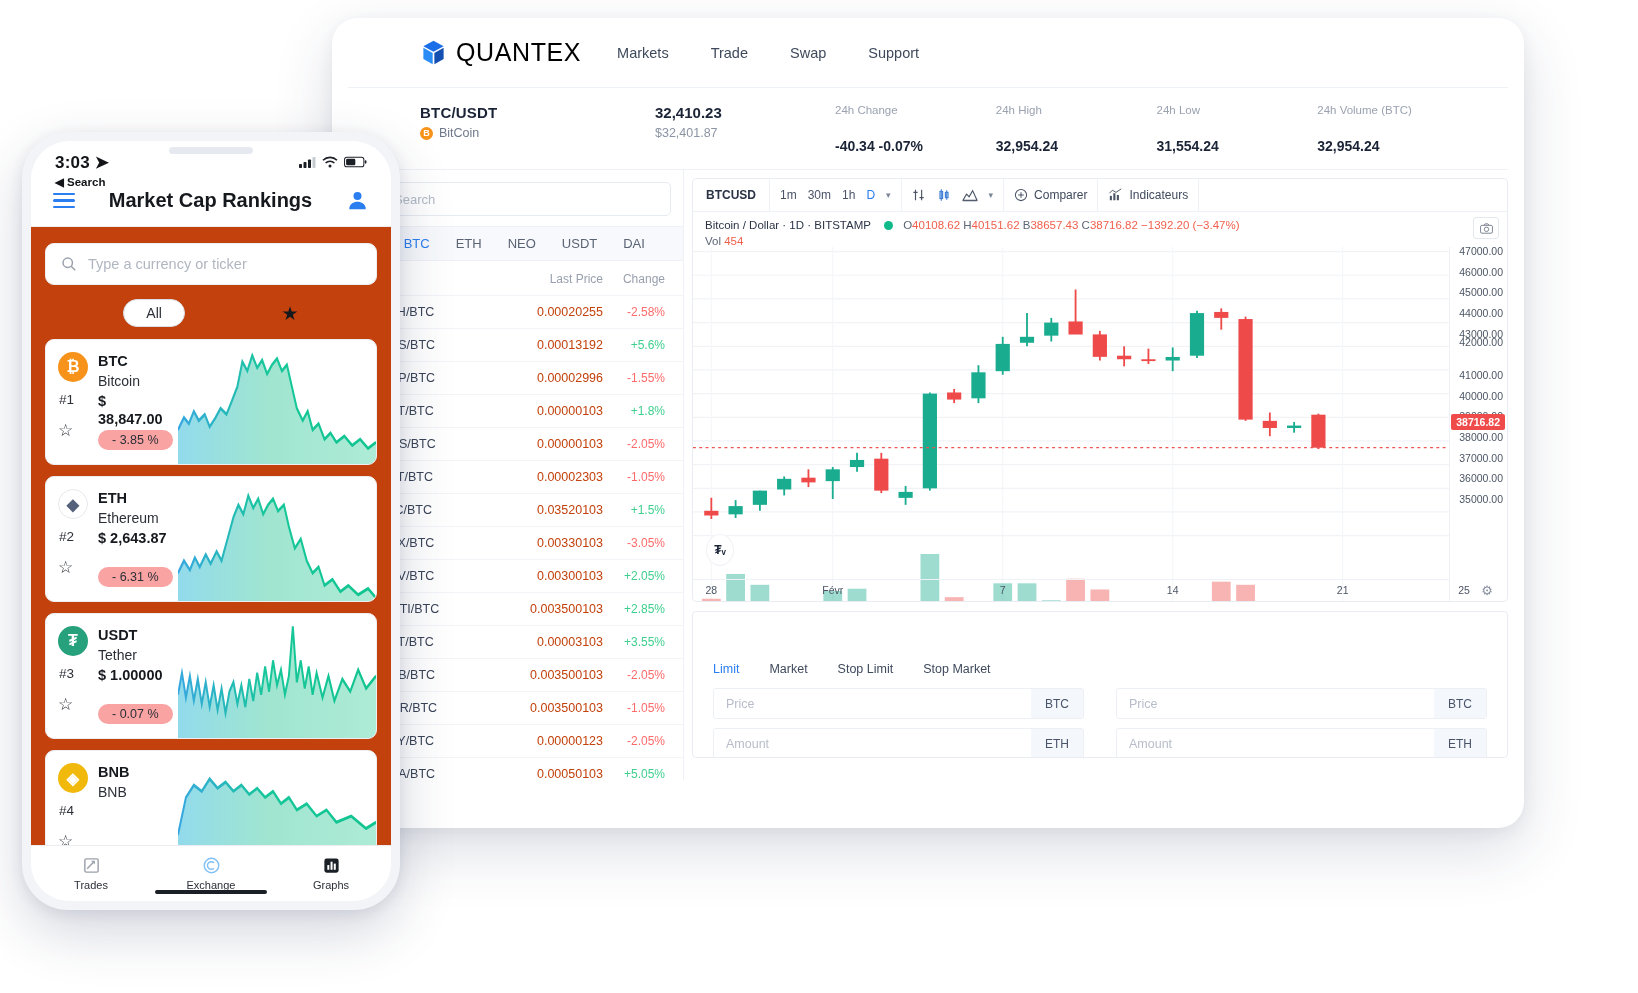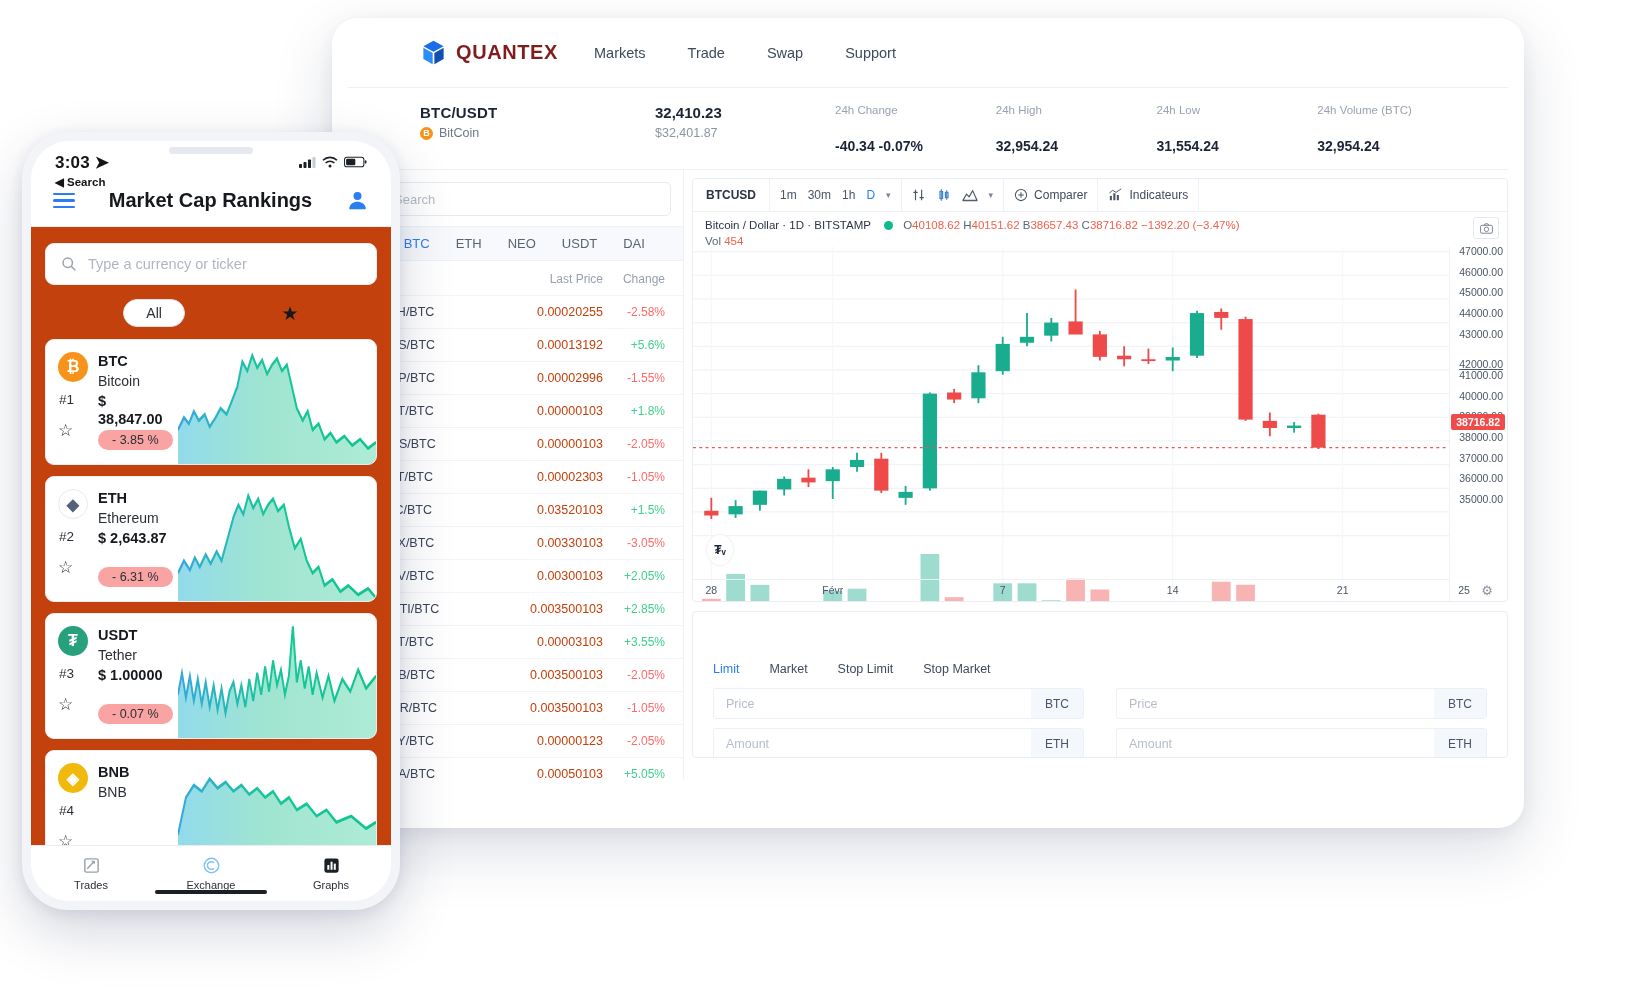--- a/index.html
+++ b/index.html
@@ -22,21 +22,21 @@
   }
   
   .navbar {
     height: 70px; display:flex; align-items:center;
     padding: 0 0 0 72px; border-bottom: 1px solid #edf0f5;
     margin: 0 16px;
   }
   .brand { display:flex; align-items:center; gap:9px; margin-right: 36px; }
   .brand-logo { width: 27px; height: 27px; display:block; }
   .brand-name {
-    font-size: 20px; font-weight: bold; color:#7f1d1d;
+    font-size: 25px; font-weight: normal; color:#000000;
     letter-spacing: 0.6px;
   }
   .nav-links { display:flex; align-items:center; gap: 42px; }
   .nav-link { font-size: 14.5px; color:#3e4a5c; cursor:pointer; }
 
   
   .ticker {
     display:flex; align-items:flex-start;
     padding: 16px 30px 15px 72px;
     border-bottom: 1px solid #eef1f6;
@@ -642,21 +642,21 @@
                 <rect x="537.8" y="324.6" width="16.4" height="9.4" fill="rgba(239,74,74,0.42)"></rect>
                 <line x1="0" y1="175.2" x2="660" y2="175.2" stroke="#ef5350" stroke-width="1" stroke-dasharray="2.5 3"></line>
               </svg>
             <div class="tv-badge">₮ᵥ</div>
             <div class="price-axis" id="price-axis">
                 <div class="pa-lab" style="top: 4px;">47000.00</div>
                 <div class="pa-lab" style="top: 24.6667px;">46000.00</div>
                 <div class="pa-lab" style="top: 45.3333px;">45000.00</div>
                 <div class="pa-lab" style="top: 66px;">44000.00</div>
                 <div class="pa-lab" style="top: 86.6667px;">43000.00</div>
-                <div class="pa-lab" style="top: 117px; text-decoration: underline;">42000.00</div>
+                <div class="pa-lab" style="top: 95px;">42000.00</div>
                 <div class="pa-lab" style="top: 128px;">41000.00</div>
                 <div class="pa-lab" style="top: 148.667px;">40000.00</div>
                 <div class="pa-lab" style="top: 169.333px;">39000.00</div>
                 <div class="pa-lab" style="top: 190px;">38000.00</div>
                 <div class="pa-lab" style="top: 210.667px;">37000.00</div>
                 <div class="pa-lab" style="top: 231.333px;">36000.00</div>
                 <div class="pa-lab" style="top: 252px;">35000.00</div>
                 <div class="pa-tag" style="top: 175.186px;">38716.82</div>
               </div>
             <div class="time-axis" id="time-axis">

